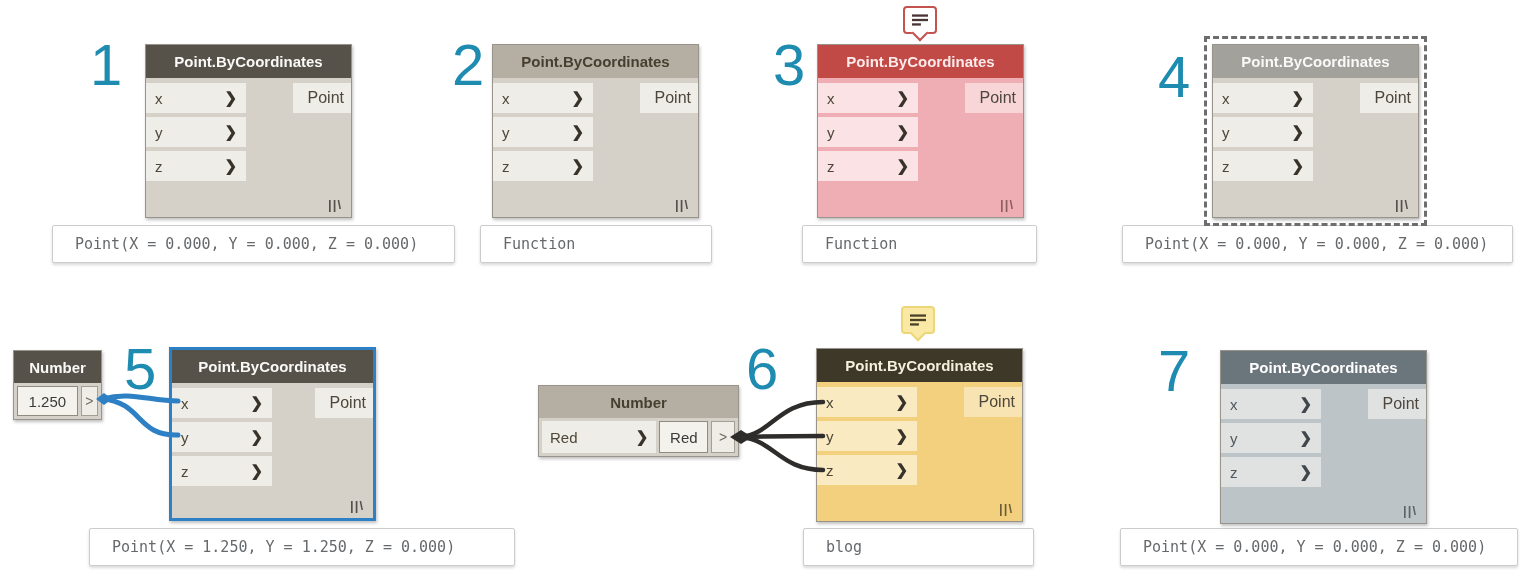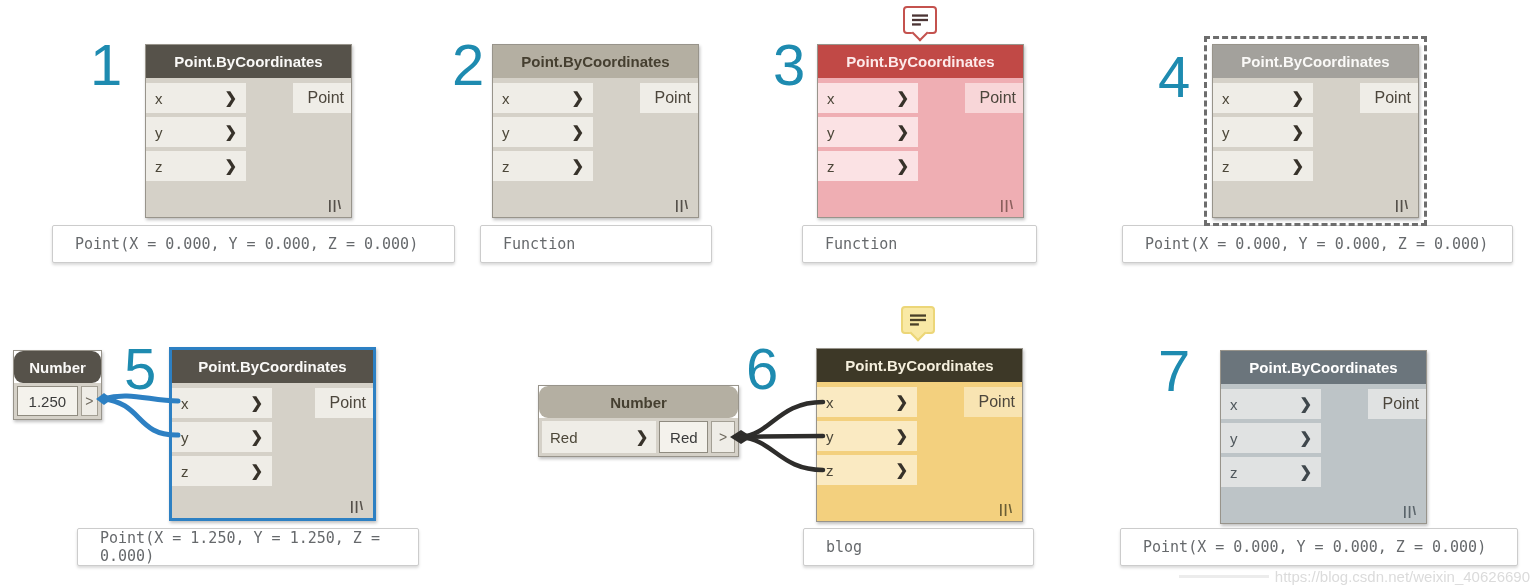--- a/index.html
+++ b/index.html
@@ -56,21 +56,21 @@
   .state-frozen .chev{color:#3f474c;}
   .state-frozen .lacing{color:#5a646a;}
 
   .dashed-wrap{position:absolute;border:3px dashed var(--dash-border);padding:5px;z-index:9;}
   .dashed-wrap .node{position:static;box-shadow:1px 2px 3px rgba(0,0,0,.3);}
 
   
   .number-node{position:absolute;box-sizing:border-box;border:1px solid var(--node-border);
                box-shadow:1px 2px 3px rgba(0,0,0,.25);z-index:10;}
   .number-node .hdr{height:32px;display:flex;align-items:center;justify-content:center;
-                    font-size:15px;font-weight:bold;border-radius:9px;}
+                    font-size:15px;font-weight:bold;}
   .number-node.dark-hdr .hdr{background:var(--header-active);color:var(--title-light);}
   .number-node.tan-hdr .hdr{background:var(--header-inactive);color:var(--title-dark);}
   .number-node .nbody{background:var(--body-warm);display:flex;align-items:center;
                       padding:3px;gap:3px;box-sizing:border-box;}
   .value-box{height:30px;box-sizing:border-box;border:1px solid #8f8b80;background:#f4f2ec;
              display:flex;align-items:center;justify-content:center;font-size:15px;
              color:var(--value-text);}
   .port-box{height:30px;box-sizing:border-box;border:1px solid #a39f94;background:var(--row-warm);
             display:flex;align-items:center;justify-content:center;font-size:14px;color:#6f6a5f;}
   .nn-in{height:32px;box-sizing:border-box;background:var(--row-warm);display:flex;
@@ -229,21 +229,21 @@
           <span class="chev">❯</span>
         </div>
       <div class="in-row" style="top:73px">
           <span>z</span>
           <span class="chev">❯</span>
         </div>
       <div class="out-strip">Point</div>
       <div class="lacing">||\</div>
     </div>
   </div>
-  <div class="preview" style="left:77px;top:528px;width:342px">Point(X = 1.250, Y = 1.250, Z = 0.000)</div>
+  <div class="preview" style="left:89px;top:528px;width:426px">Point(X = 1.250, Y = 1.250, Z = 0.000)</div>
 
   <div class="number-node tan-hdr" style="left:538px;top:385px;width:201px;height:72px">
     <div class="hdr">Number</div>
     <div class="nbody">
       <div class="nn-in" style="width:116px">
           <span>Red</span>
           <span class="chev">❯</span>
         </div>
       <div class="value-box" style="width:50px;height:32px">Red</div>
       <div class="port-box" style="width:24px;height:32px">&gt;</div>
@@ -303,18 +303,14 @@
     <polygon points="96,399 104,393 112,399 104,405" fill="#2d80c3"></polygon>
     <path d="M103,399 C130,391 150,401 178,401" fill="none" stroke-width="5" stroke-linecap="round" stroke="#2d80c3"></path>
     <path d="M103,399 C143,403 136,436 178,435" fill="none" stroke-width="5" stroke-linecap="round" stroke="#2d80c3"></path>
 
     <polygon points="730,437 741,430 752,437 741,444" fill="#2e2d2b"></polygon>
     <path d="M741,437 C772,434 778,402 823,402" fill="none" stroke-width="4.5" stroke-linecap="round" stroke="#2e2d2b"></path>
     <path d="M741,437 C775,436 790,436 823,436" fill="none" stroke-width="4.5" stroke-linecap="round" stroke="#2e2d2b"></path>
     <path d="M741,437 C774,440 780,470 823,470" fill="none" stroke-width="4.5" stroke-linecap="round" stroke="#2e2d2b"></path>
   </svg>
 
-  <div class="watermark">
-    <span class="wline"></span>
-    <span>https://blog.csdn.net/weixin_40626690</span>
-  </div>
 
 </div>
 
 </body></html>

